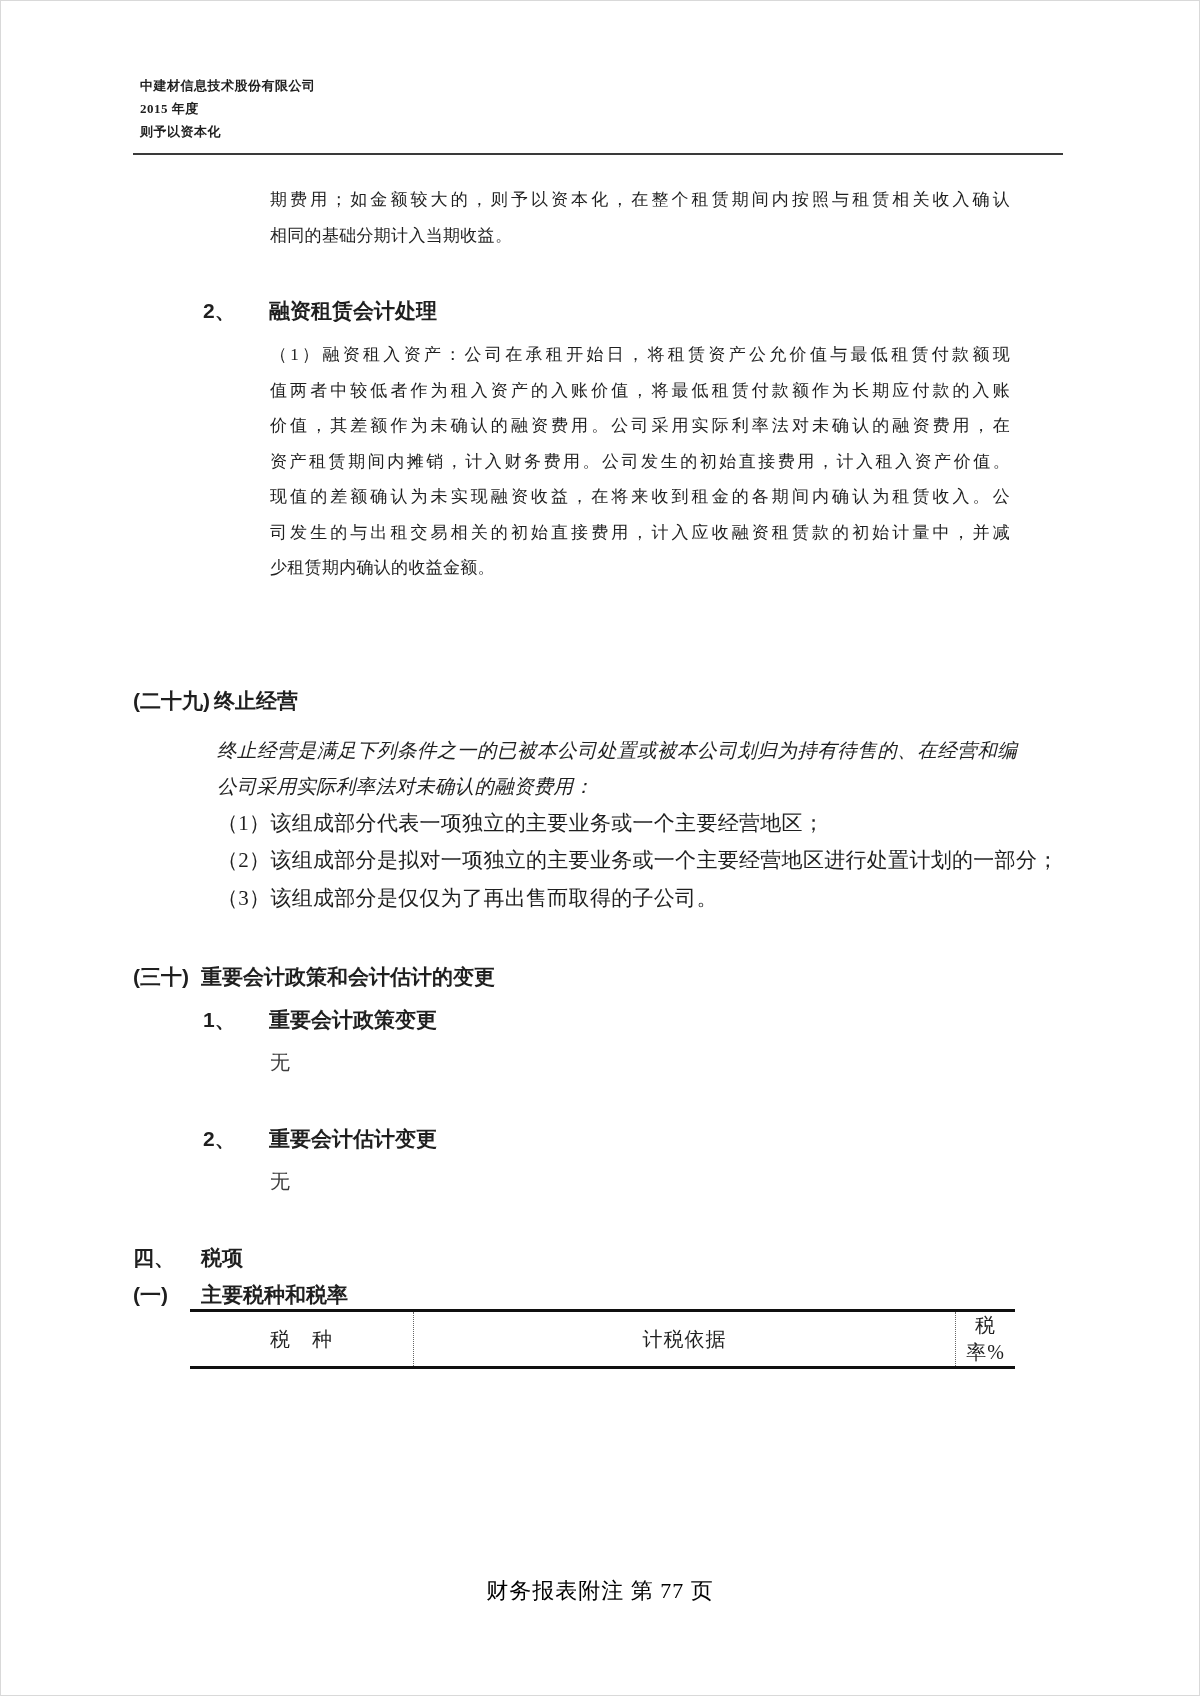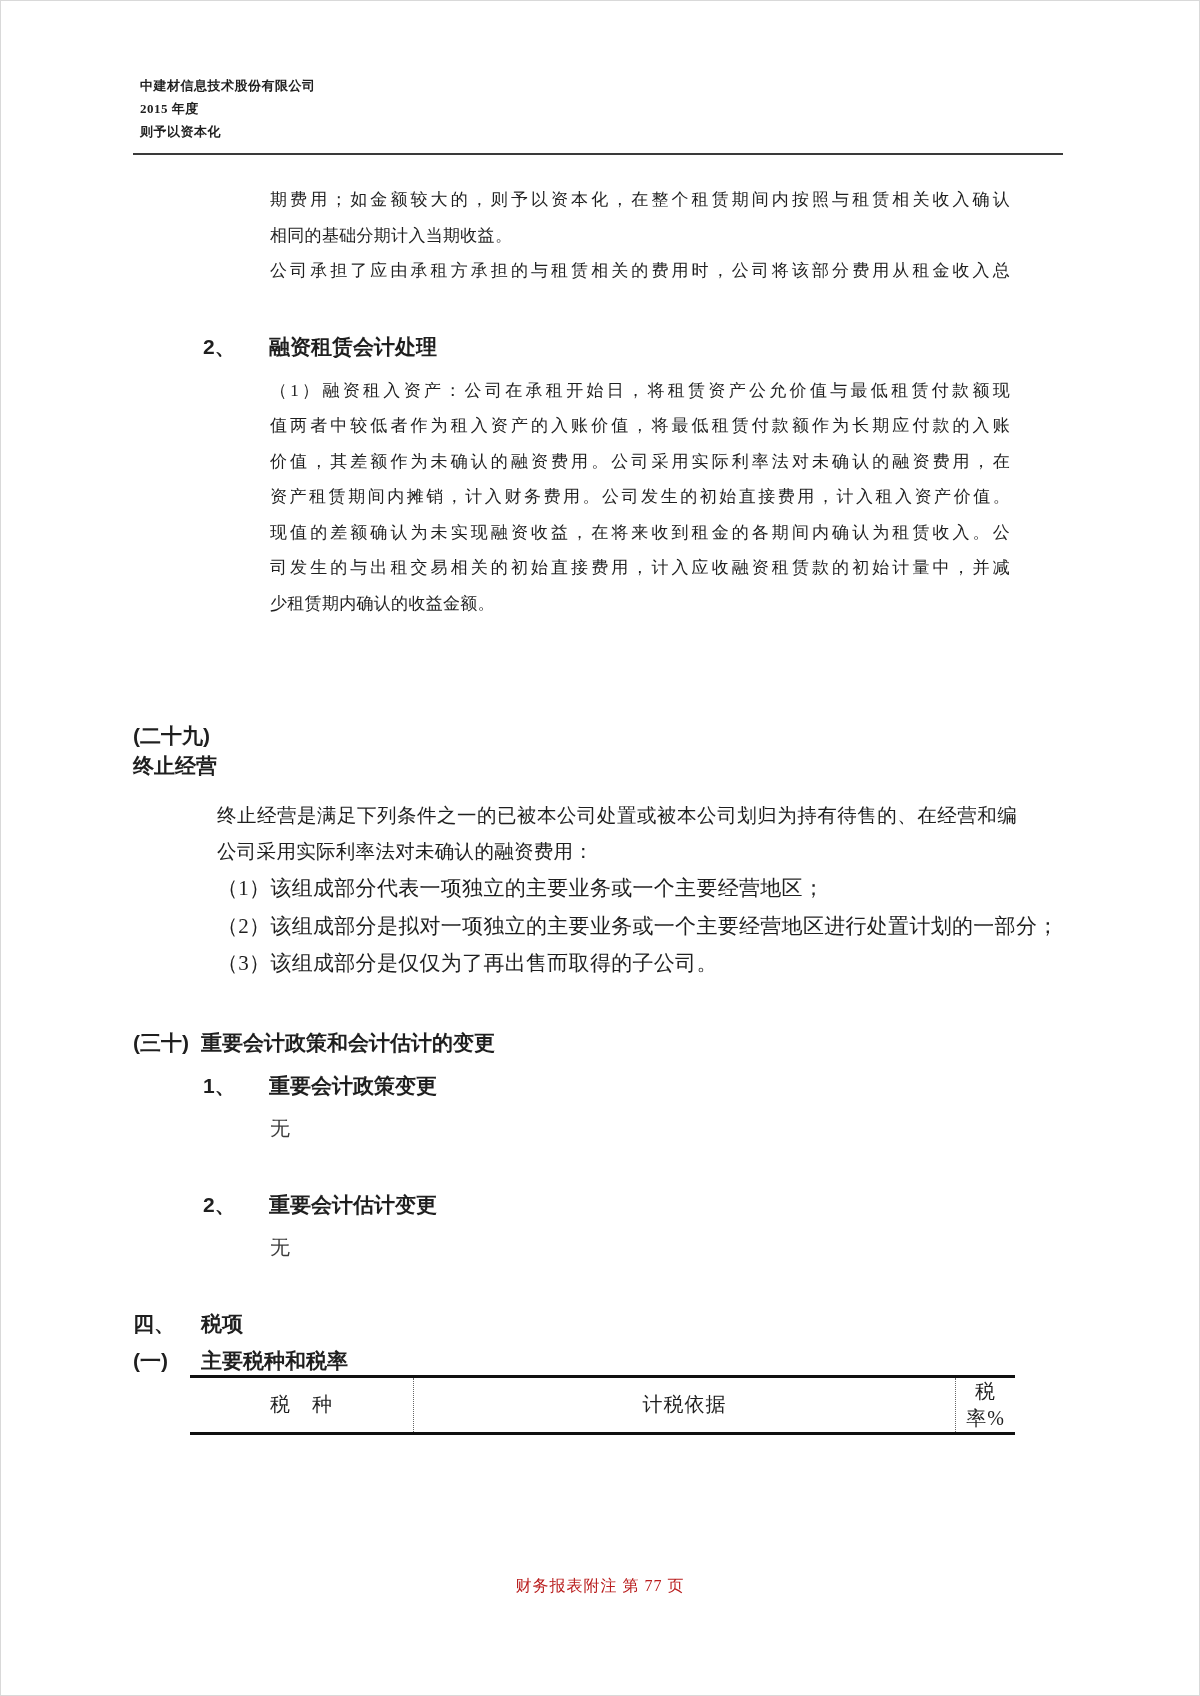--- a/index.html
+++ b/index.html
@@ -54,32 +54,32 @@
   .h-section{
     display:flex;
     margin-top:45px;
     font-family:"Liberation Sans","DejaVu Sans",sans-serif;
     font-weight:bold;
     font-size:21px;
     line-height:30px;
   }
   .h-section .label{min-width:64px;margin-right:4px;}
   
-  .intro-lines{margin-left:84px;margin-top:17px;font-size:19.5px;letter-spacing:0.3px;}
+  .intro-lines{margin-left:84px;margin-top:17px;font-size:19.5px;letter-spacing:0.3px;font-style:italic;}
   .intro-lines .ln{line-height:36px;white-space:nowrap;width:800px;}
   .intro-lines .jl{text-align:justify;text-align-last:justify;}
   .item-list{margin-left:84px;font-size:21px;letter-spacing:0.3px;}
   .item-list .item{line-height:37.5px;white-space:nowrap;}
   .none-line{
     margin-left:137px;margin-top:13px;
     font-size:20px;line-height:30px;color:#3c3c3c;
   }
   .mt-sub1{margin-top:13px;}
   .mt-sub2{margin-top:47px;}
-  .mt-s29{margin-top:100px;flex-direction:column;}
+  .mt-s29{margin-top:100px;}
   .mt-s4{margin-top:47px;}
   .mt-s1{margin-top:9px;line-height:26px;}
   
   .tax-table{
     margin-left:57px;
     margin-top:1px;
     width:825px;
     border-top:3px solid #101010;
     border-bottom:3px solid #101010;
     box-sizing:border-box;
@@ -94,40 +94,39 @@
     display:flex;align-items:center;justify-content:center;
   }
   .tt-c1{width:223px;}
   .tt-c2{width:542px;border-left:1px dotted #666;}
   .tt-c3{width:60px;border-left:1px dotted #666;}
   
   .doc-footer{
     position:absolute;
     top:1576px;left:0;right:0;
     text-align:center;
-    font-size:16px;
-    color:#b91c1c;
+    font-size:22px;
+    color:#000000;
     letter-spacing:1px;
   }
 </style>
 </head>
 <body>
 
 <div class="page">
 
   <div class="doc-header">
     <div>中建材信息技术股份有限公司</div>
     <div>2015 年度</div>
     <div>则予以资本化</div>
   </div>
 
   <div class="body-lines block-indent block-1">
     <div class="ln jl">期费用；如金额较大的，则予以资本化，在整个租赁期间内按照与租赁相关收入确认</div>
     <div class="ln el">相同的基础分期计入当期收益。</div>
-    <div class="ln jl">公司承担了应由承租方承担的与租赁相关的费用时，公司将该部分费用从租金收入总</div>
   </div>
 
   <div class="h-sub">
     <span class="num">2、</span>
     <span>融资租赁会计处理</span>
   </div>
   <div class="body-lines block-indent block-2">
     <div class="ln jl">（1）融资租入资产：公司在承租开始日，将租赁资产公允价值与最低租赁付款额现</div>
     <div class="ln jl">值两者中较低者作为租入资产的入账价值，将最低租赁付款额作为长期应付款的入账</div>
     <div class="ln jl">价值，其差额作为未确认的融资费用。公司采用实际利率法对未确认的融资费用，在</div>

